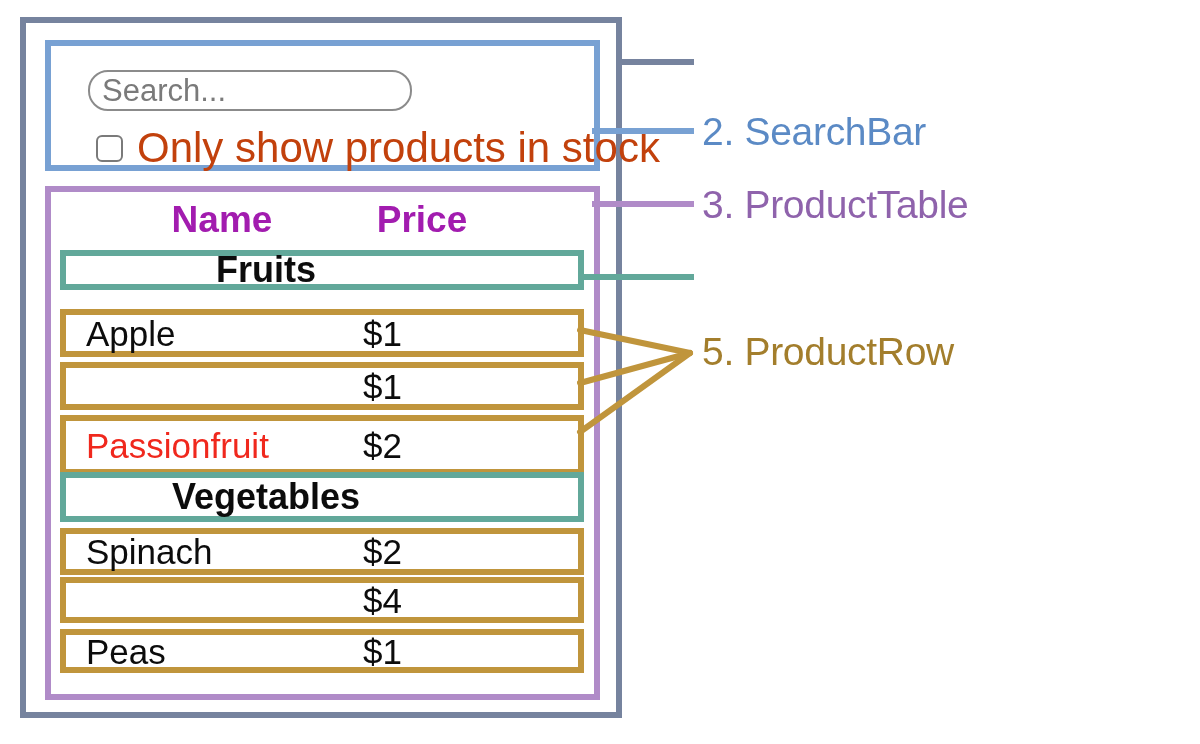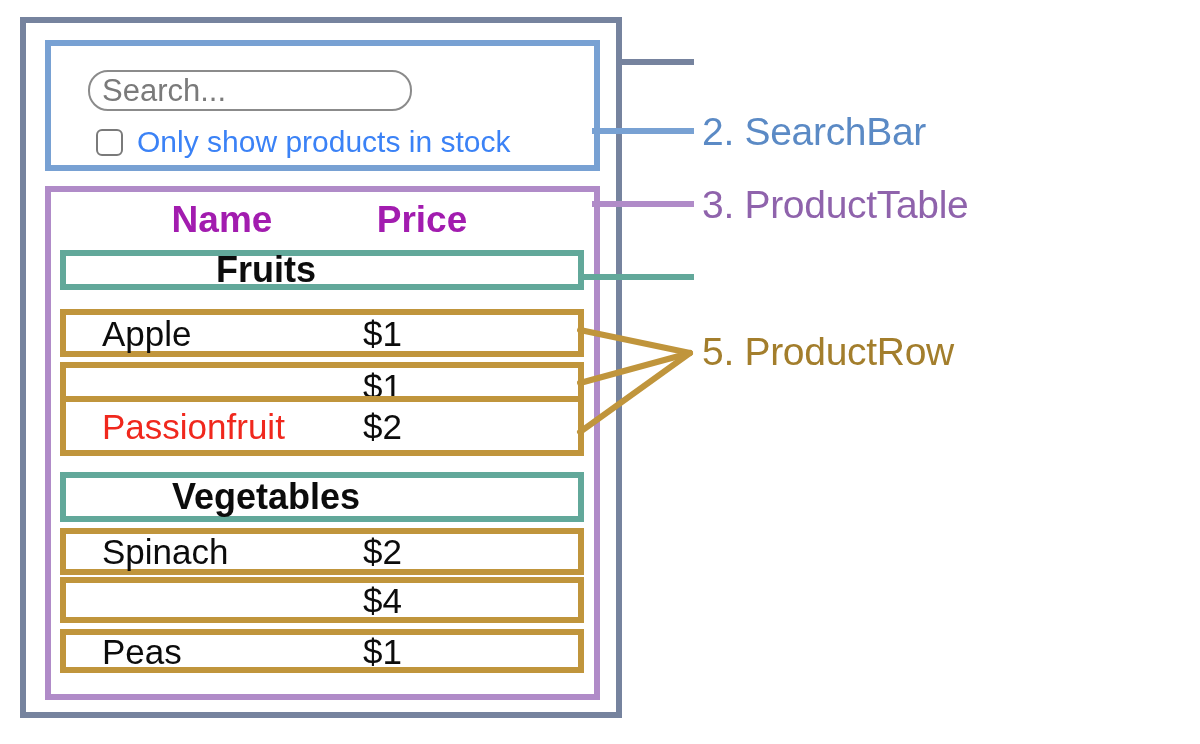--- a/index.html
+++ b/index.html
@@ -33,21 +33,21 @@
   .check-row {
     position: absolute; left: 96px; top: 127px;
     display: flex; align-items: center;
   }
   .checkbox {
     box-sizing: border-box; width: 27px; height: 27px;
     border: 2.5px solid #7a7a7a; border-radius: 6px;
     background: #ffffff; flex: 0 0 auto;
   }
   .check-label {
-    margin-left: 14px; font-size: 30px; color: #3b82f6;
+    margin-left: 14px; font-size: 42px; color: #c2410c;
     white-space: nowrap; line-height: 1;
   }
 
   .box-table {
     left: 45px; top: 186px; width: 555px; height: 514px;
     border: 6px solid var(--producttable-border);
   }
   .col-header {
     position: absolute; top: 201px; transform: translateX(-50%);
     font-size: 37px; font-weight: 700; color: #a21caf; line-height: 1;
@@ -62,32 +62,32 @@
     background: #ffffff;
     display: flex; align-items: center;
   }
   .category-row { border: 6px solid var(--categoryrow-border); }
   .category-row .cat-label {
     position: absolute; left: 0; width: 400px; text-align: center;
     font-size: 36px; font-weight: 700; color: #0c0c0c; line-height: 1;
   }
   .product-row { border: 6px solid var(--productrow-border); }
   .product-row .p-name {
-    margin-left: 36px; font-size: 35px; color: #0c0c0c; line-height: 1;
+    margin-left: 20px; font-size: 35px; color: #0c0c0c; line-height: 1;
     white-space: nowrap;
   }
   .product-row .p-price {
     position: absolute; left: 297px; font-size: 35px; color: #0c0c0c;
     line-height: 1; white-space: nowrap;
   }
 
   .row-fruits        { top: 250px; height: 40px; }
   .row-apple         { top: 309px; height: 48px; }
   .row-dragonfruit   { top: 362px; height: 48px; }
-  .row-passionfruit  { top: 396px; height: 60px; }
+  .row-passionfruit  { top: 415px; height: 60px; }
   .row-vegetables    { top: 472px; height: 50px; }
   .row-spinach       { top: 528px; height: 47px; }
   .row-pumpkin       { top: 577px; height: 46px; }
   .row-peas          { top: 629px; height: 44px; text-align: center; }
 
   .legend-label {
     position: absolute; left: 702px;
     font-size: 39px; line-height: 44px; white-space: nowrap;
     letter-spacing: -0.3px;
   }

